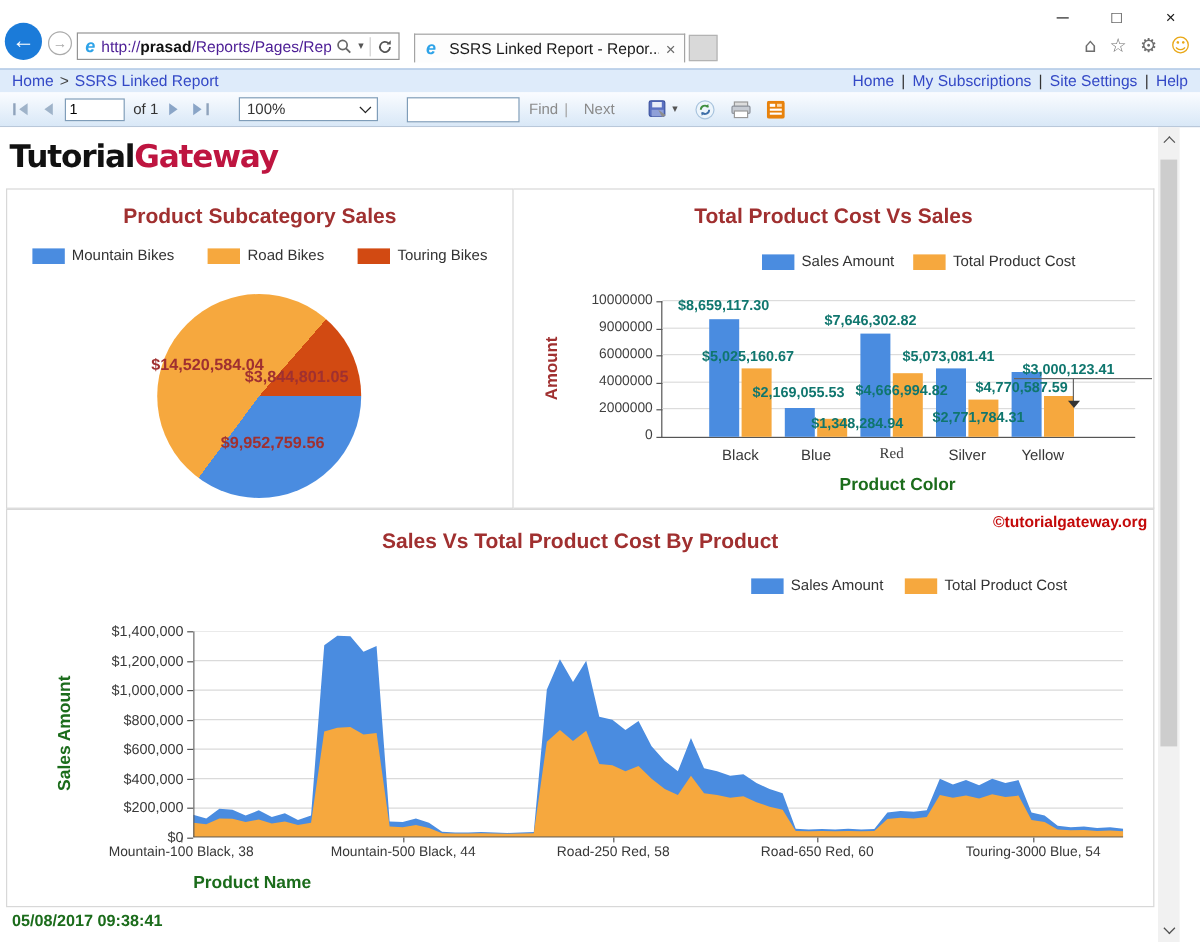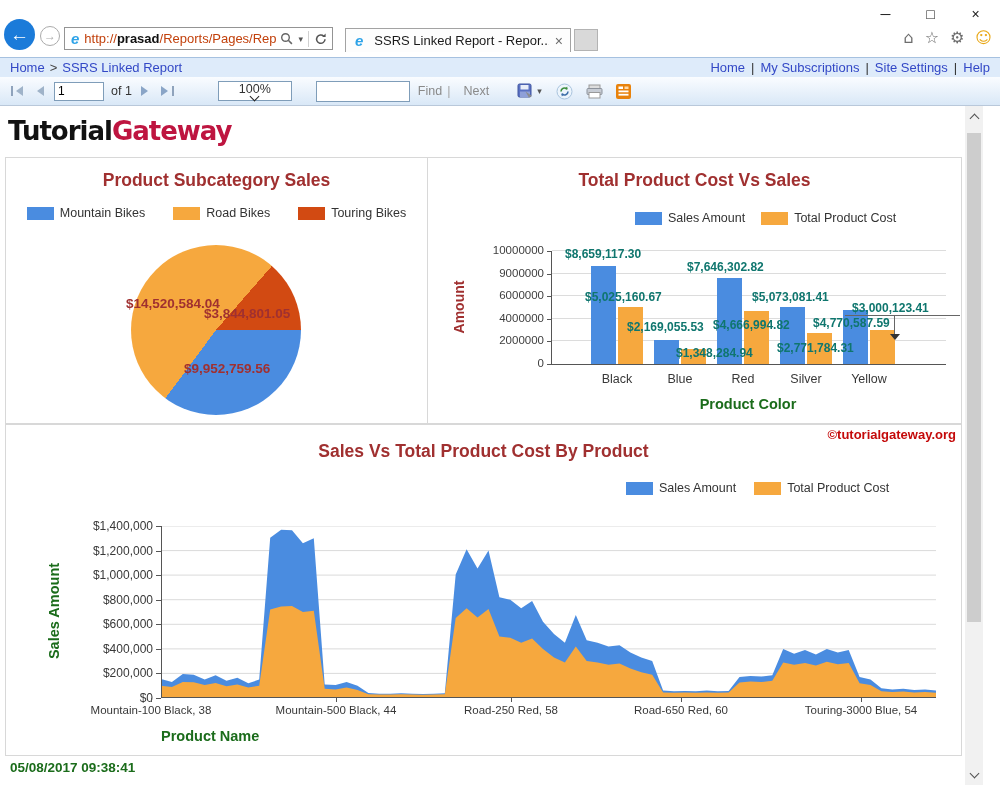--- a/index.html
+++ b/index.html
@@ -12,21 +12,21 @@
   
   .navbar{position:absolute;left:0;top:28px;width:1000px;height:29px;background:#FFF;}
   .back-btn{position:absolute;left:4px;top:-9px;width:31px;height:31px;border-radius:50%;background:#1B7BD9;
             color:#FFF;display:flex;align-items:center;justify-content:center;font-size:19px;font-weight:bold;}
   .fwd-btn{position:absolute;left:40px;top:-2px;width:18px;height:18px;border-radius:50%;border:1px solid #ABABAB;
            color:#ABABAB;display:flex;align-items:center;justify-content:center;font-size:12px;background:#FFF;}
   .urlbox{position:absolute;left:64px;top:-1px;width:269px;height:23px;border:1px solid #949494;background:#FFF;
           display:flex;align-items:center;padding:0 4px;box-sizing:border-box;}
   .e-icon{color:#2EA3E8;font-weight:bold;font-style:italic;font-size:15px;margin:0 5px 0 2px;line-height:1;}
   .url-text{flex:1;font-size:13px;white-space:nowrap;overflow:hidden;}
-  .url-dim{color:#c2410c;} .url-host{color:#111;font-weight:bold;}
+  .url-dim{color:#4c1d95;} .url-host{color:#111;font-weight:bold;}
   .url-ctl{display:flex;align-items:center;gap:5px;margin-left:4px;}
   .caret{font-size:9px;color:#555;font-family:"DejaVu Sans",sans-serif;}
   .url-divider{width:1px;height:16px;background:#D0D0D0;}
   .tab{position:absolute;left:345px;top:0;width:226px;height:24px;border:1px solid #A3A3A3;border-bottom:none;
        background:#FDFDFD;display:flex;align-items:center;padding:0 7px;gap:6px;box-sizing:border-box;}
   .tab-title{flex:1;font-size:13px;color:#1A1A1A;white-space:nowrap;overflow:hidden;}
   .tab-close{color:#6B6B6B;font-size:14px;}
   .tab-stub{position:absolute;left:574px;top:1px;width:24px;height:22px;background:#D9D9D9;border:1px solid #B3B3B3;box-sizing:border-box;}
   .browser-icons{position:absolute;right:8px;top:2px;display:flex;gap:11px;font-size:16px;color:#6E6E6E;
                  font-family:"DejaVu Sans",sans-serif;line-height:1;}
@@ -37,22 +37,22 @@
   .crumb-link{color:#3348C6;} .crumb-sep{margin:0 5px;color:#444;}
   .portal-links{margin-left:auto;display:flex;align-items:center;}
   .plink{color:#3348C6;} .plsep{color:#333;margin:0 6px;}
   
   .vtoolbar{position:absolute;left:0;top:77px;width:1000px;height:29px;background:linear-gradient(#FAFCFF,#D9E8F7);
             border-bottom:1px solid #B9C8DA;display:flex;align-items:center;padding-left:10px;box-sizing:border-box;
             font-size:12.5px;color:#333;}
   .navsvg{display:flex;align-items:center;margin-right:9px;}
   .page-input{width:42px;height:17px;border:1px solid #7F9DB9;font-size:12px;padding:0 3px;margin-right:7px;}
   .of-label{margin-right:8px;}
-  .zoombox{margin-left:34px;width:74px;height:20px;border:1px solid #7F9DB9;background:#FFF;display:flex;
-           align-items:center;justify-content:space-between;padding:0 6px;box-sizing:border-box;flex-direction:column;}
+  .zoombox{margin-left:15px;width:116px;height:20px;border:1px solid #7F9DB9;background:#FFF;display:flex;
+           align-items:center;justify-content:space-between;padding:0 6px;box-sizing:border-box;}
   .zchev{width:6px;height:6px;border-left:1.5px solid #222;border-top:1.5px solid #222;transform:rotate(225deg);margin-top:-3px;}
   .find-input{margin-left:24px;width:88px;height:17px;border:1px solid #7F9DB9;font-size:12px;}
   .findlbl{color:#8A8A8A;margin-left:8px;} .findsep{color:#A5A5A5;margin:0 5px;}
   .tool-icon{display:flex;align-items:center;}
   
   .content{position:absolute;left:0;top:106px;width:965px;height:679px;background:#FFF;}
   .logo{position:absolute;left:8px;top:10px;font-family:"DejaVu Sans",sans-serif;font-size:26px;font-weight:800;letter-spacing:-1px;}
   .logo-black{color:#111;} .logo-red{color:#BE1540;}
   .panels{position:absolute;left:5px;top:51px;width:957px;height:267px;}
   .pie-panel{position:absolute;left:0;top:0;width:423px;height:267px;border:1px solid #D8D8D8;box-sizing:border-box;}
@@ -299,21 +299,21 @@
             <span class="bytick" style="top: -7px;">10000000</span>
             <i class="bytickmark" style="top: 0px;"></i>
             <div class="bar" style="left: 39px; width: 25px; height: 97.8px; background: rgb(74, 140, 224);"></div>
             <div class="bar" style="left: 66px; width: 25px; height: 56.8px; background: rgb(246, 168, 62);"></div>
             <span class="bxcat" style="left: 65px;">Black</span>
             <div class="bar" style="left: 102px; width: 25px; height: 24.5px; background: rgb(74, 140, 224);"></div>
             <div class="bar" style="left: 129px; width: 25px; height: 15.2px; background: rgb(246, 168, 62);"></div>
             <span class="bxcat" style="left: 128px;">Blue</span>
             <div class="bar" style="left: 165px; width: 25px; height: 86.4px; background: rgb(74, 140, 224);"></div>
             <div class="bar" style="left: 192px; width: 25px; height: 52.7px; background: rgb(246, 168, 62);"></div>
-            <span class="bxcat" style="left: 191px;">Red</span>
+            <span class="bxcat" style="left: 191px; font-family: Liberation Serif, serif;">Red</span>
             <div class="bar" style="left: 228px; width: 25px; height: 57.3px; background: rgb(74, 140, 224);"></div>
             <div class="bar" style="left: 255px; width: 25px; height: 31.3px; background: rgb(246, 168, 62);"></div>
             <span class="bxcat" style="left: 254px;">Silver</span>
             <div class="bar" style="left: 291px; width: 25px; height: 53.9px; background: rgb(74, 140, 224);"></div>
             <div class="bar" style="left: 318px; width: 25px; height: 33.9px; background: rgb(246, 168, 62);"></div>
             <span class="bxcat" style="left: 317px;">Yellow</span>
           </div>
         <div class="bar-labels">
           <div class="callout-underline"></div>
           <div class="callout-vline"></div>

